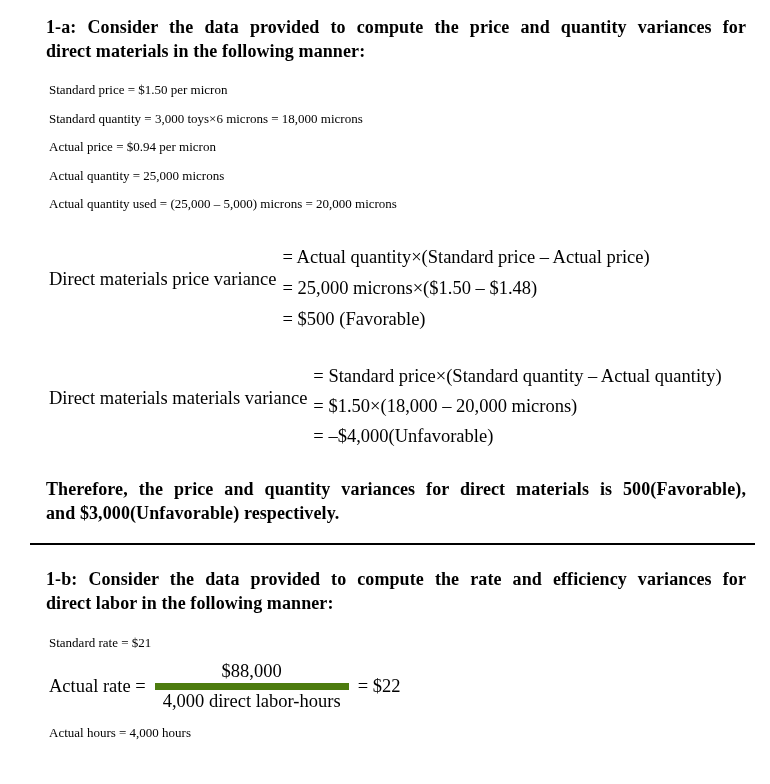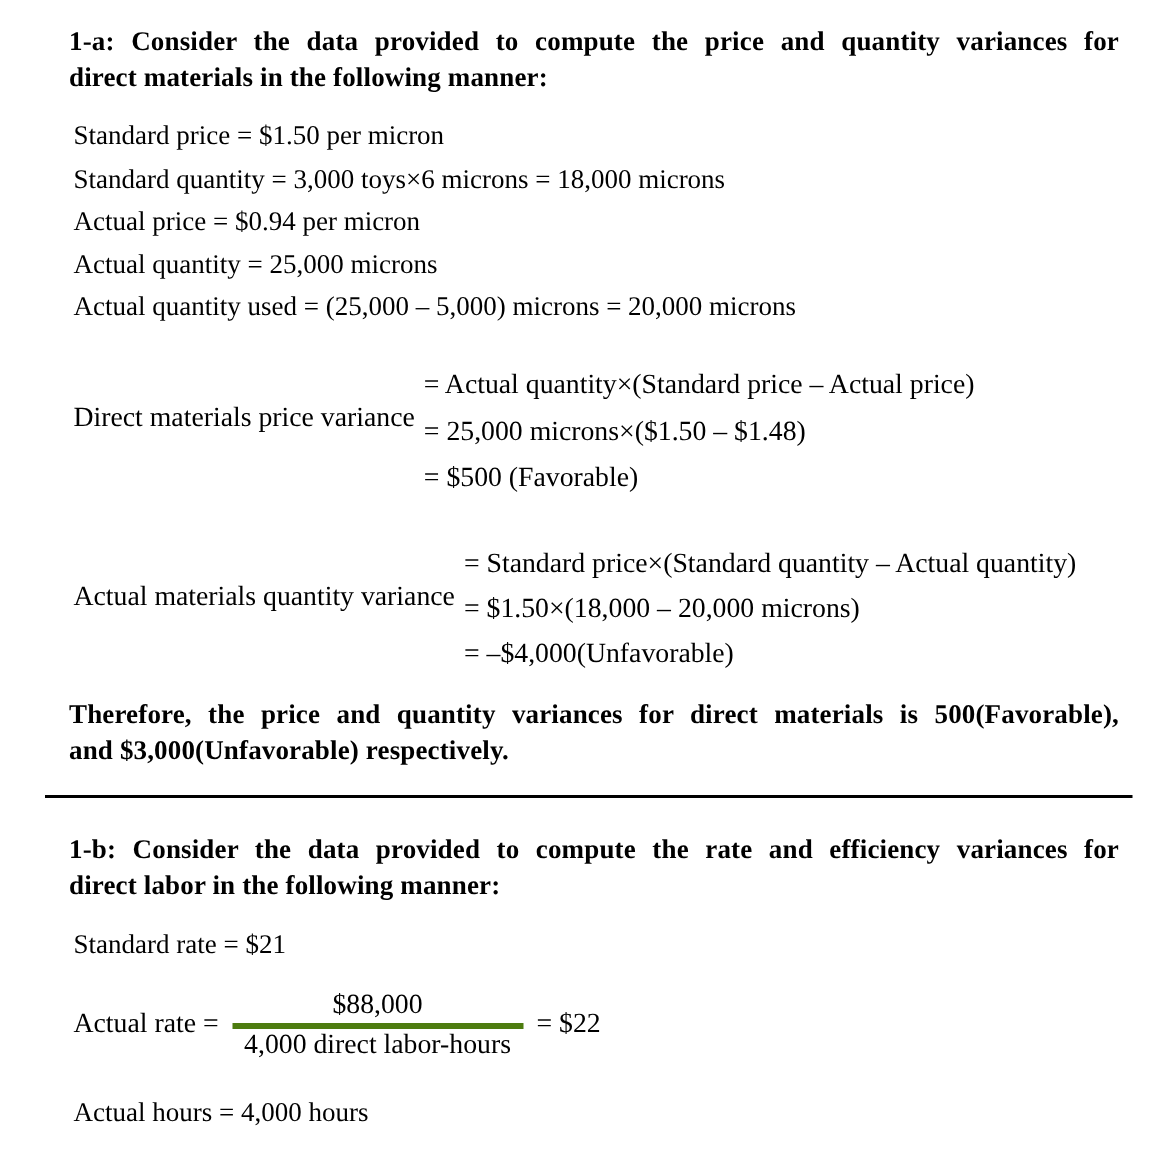--- a/index.html
+++ b/index.html
@@ -29,40 +29,40 @@
   }
   .justified {
     white-space: normal !important;
     text-align: justify;
     text-align-last: justify;
     width: 700px;
   }
   
   .given { margin-top: 13px; }
   .gline {
-    font-size: 18px;
+    font-size: 13px;
     line-height: 28.5px;
     padding-left: 3px;
     white-space: nowrap;
   }
   
   .eq-block {
     display: flex;
     align-items: flex-start;
     padding-left: 3px;
     font-size: 18.5px;
   }
   .eq-block-1 { margin-top: 23px; }
   .eq-block-2 { margin-top: 26px; }
   .eq-label { white-space: nowrap; margin-top: 22px; }
   .eq-lines { margin-left: 6px; }
   .eq-line { white-space: nowrap; }
   .eq-block-1 .eq-label, .eq-block-1 .eq-line { line-height: 31px; }
   .eq-block-2 .eq-label, .eq-block-2 .eq-line { line-height: 30px; }
-  .conclusion { margin-top: 13px; }
+  .conclusion { margin-top: 26px; }
   
   .rule {
     margin: 18px 0 0 -16px;
     width: 725px;
     height: 2px;
     background: #000000;
   }
   .heading-1b { margin-top: 22px; }
   .given-1b { }
   .given-1b .gline { line-height: 29px; }
@@ -71,31 +71,31 @@
     margin-top: 4px;
     padding-left: 3px;
     display: flex;
     align-items: center;
     font-size: 18.5px;
     white-space: nowrap;
   }
   .frac {
     display: inline-block;
     text-align: center;
-    margin: 12px 9px;
+    margin: 0 9px;
   }
   .frac-num {
     display: block;
     line-height: 21px;
     padding: 0 14px 1px 14px;
   }
   .frac-den {
     display: block;
     line-height: 21px;
-    border-top: 4px solid #4d7c0f;
+    border-top: 7px solid #4d7c0f;
     padding: 1px 8px 0 8px;
   }
   .actual-hours-line { margin-top: 7px; }
 </style>
 </head>
 <body>
 
 <div class="page">
 
   <div class="heading">
@@ -114,21 +114,21 @@
   <div class="eq-block eq-block-1">
     <div class="eq-label">Direct materials price variance</div>
     <div class="eq-lines">
       <div class="eq-line">= Actual quantity×(Standard price – Actual price)</div>
       <div class="eq-line">= 25,000 microns×($1.50 – $1.48)</div>
       <div class="eq-line">= $500 (Favorable)</div>
     </div>
   </div>
 
   <div class="eq-block eq-block-2">
-    <div class="eq-label">Actual materials quantity variance</div>
+    <div class="eq-label">Direct materials materials variance</div>
     <div class="eq-lines">
       <div class="eq-line">= Standard price×(Standard quantity – Actual quantity)</div>
       <div class="eq-line">= $1.50×(18,000 – 20,000 microns)</div>
       <div class="eq-line">= –$4,000(Unfavorable)</div>
     </div>
   </div>
 
   <div class="conclusion">
     <div class="cline justified">Therefore, the price and quantity variances for direct materials is 500(Favorable),</div>
     <div class="cline">and $3,000(Unfavorable) respectively.</div>

